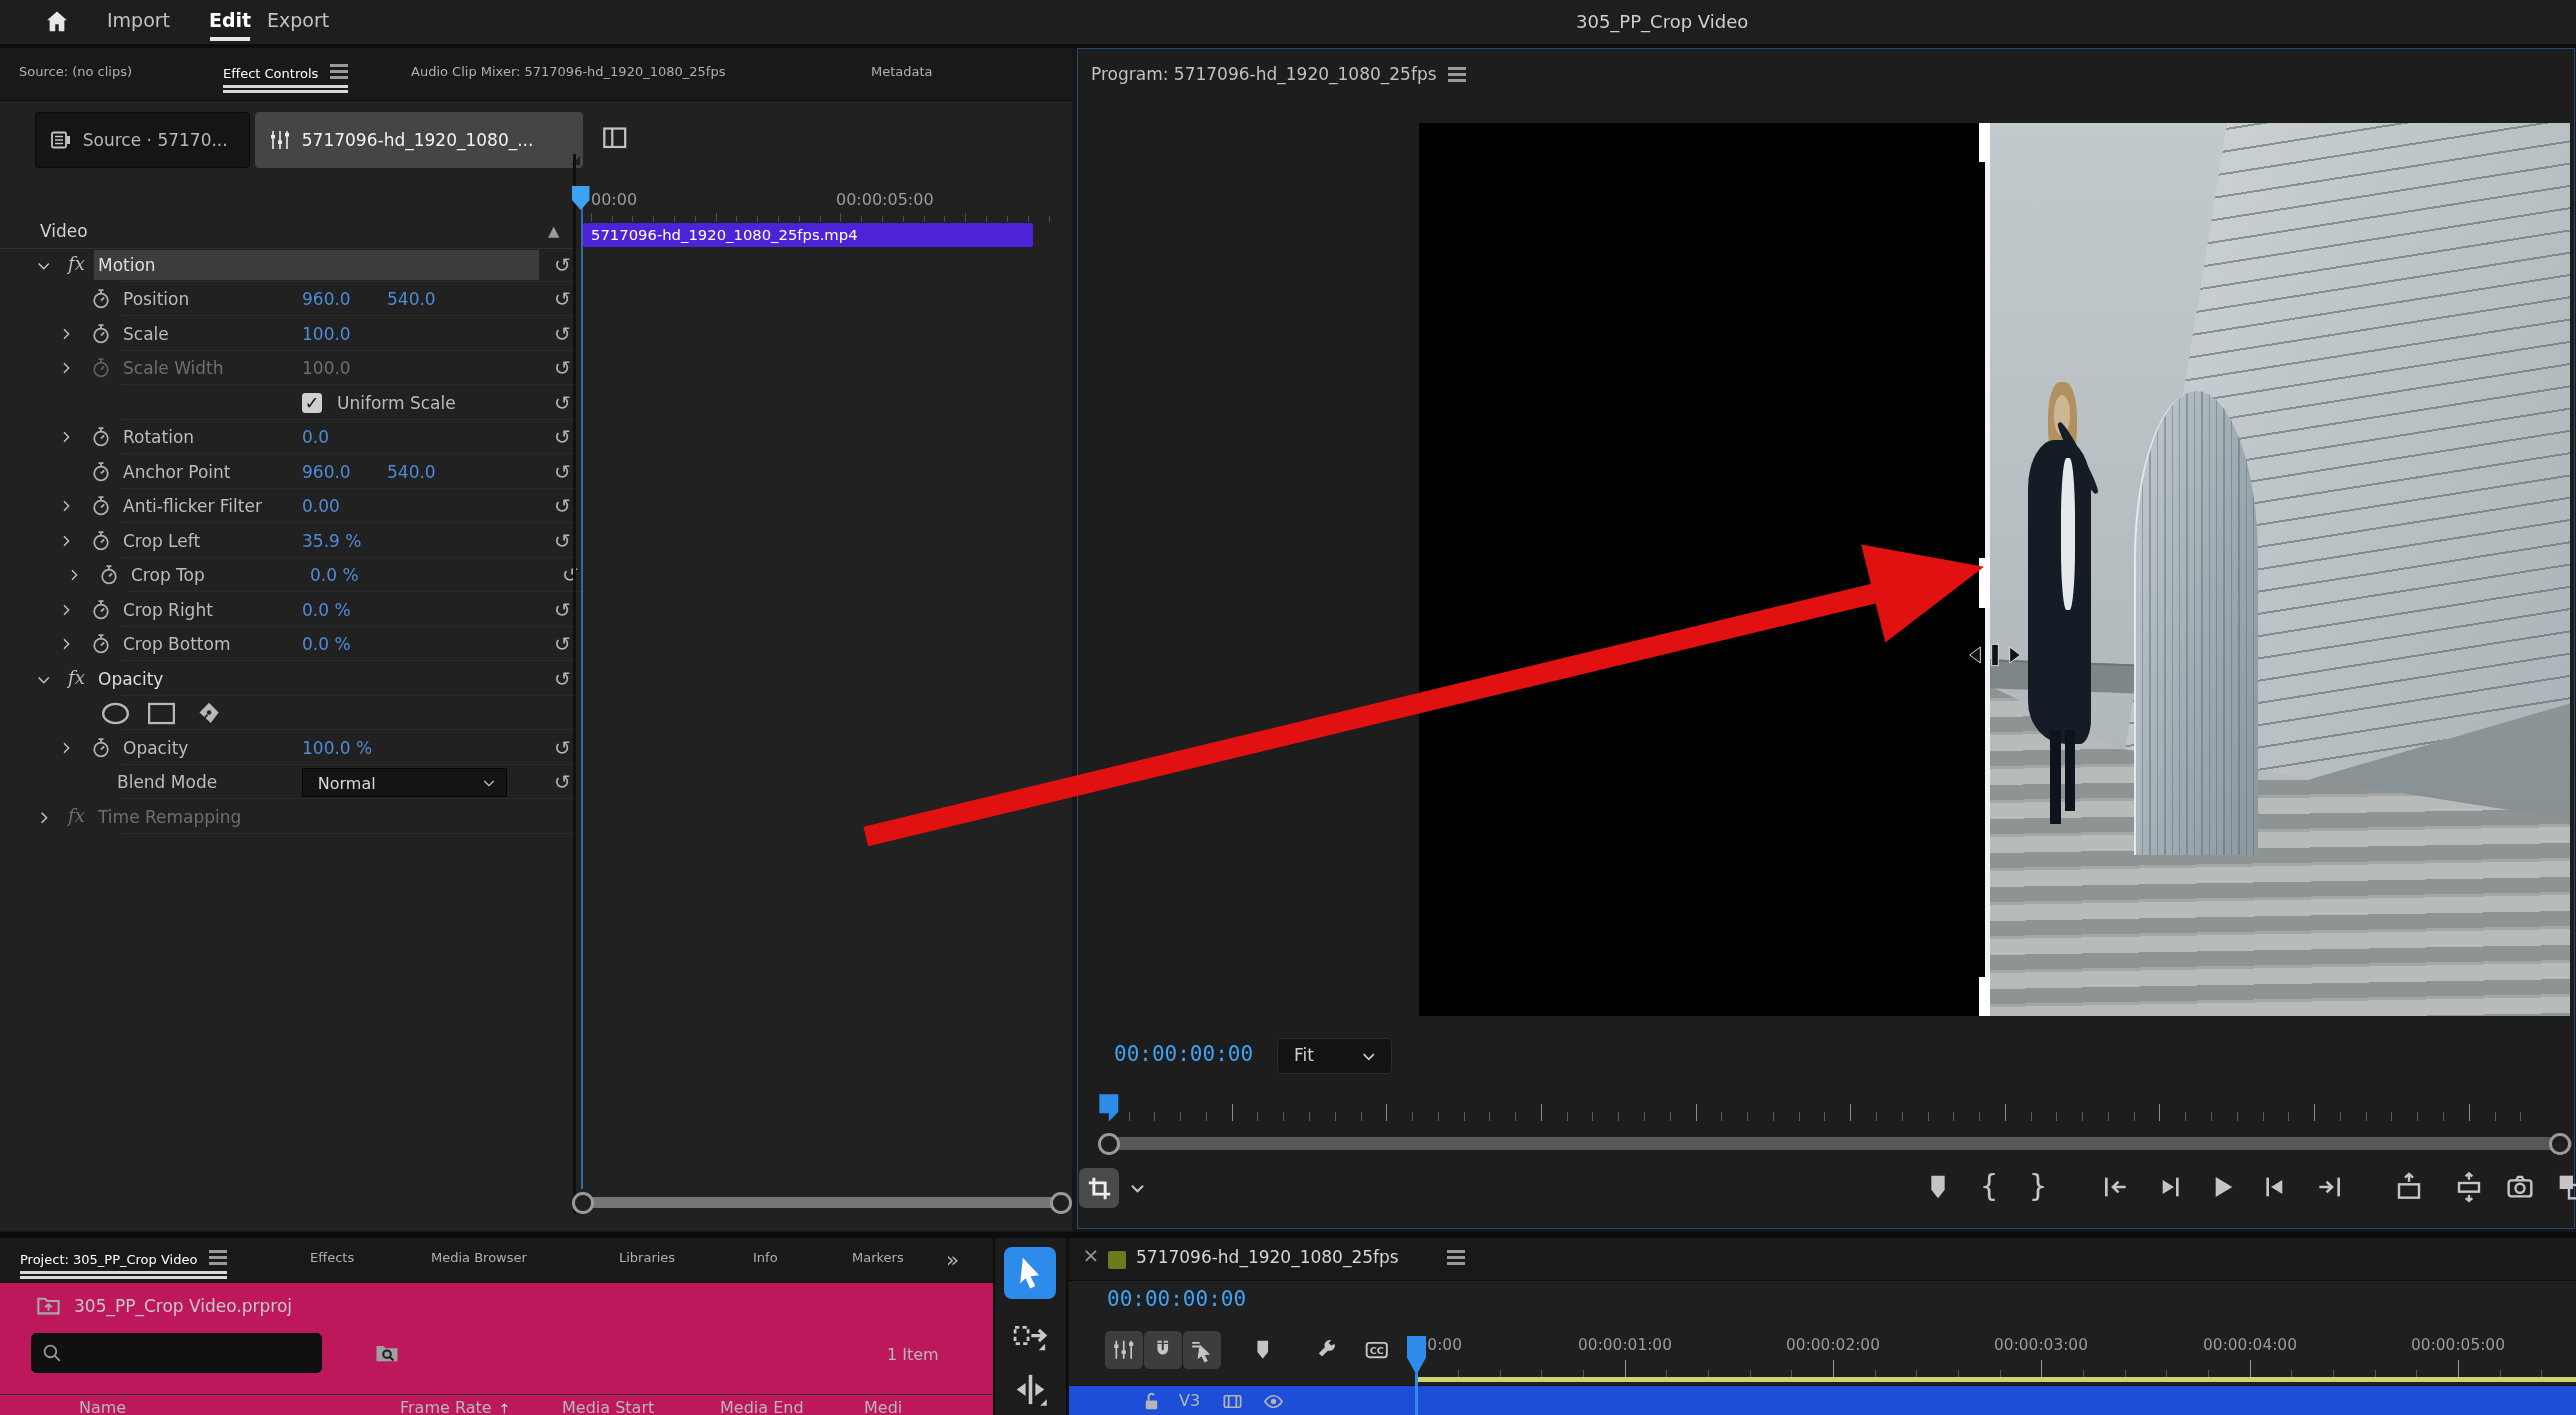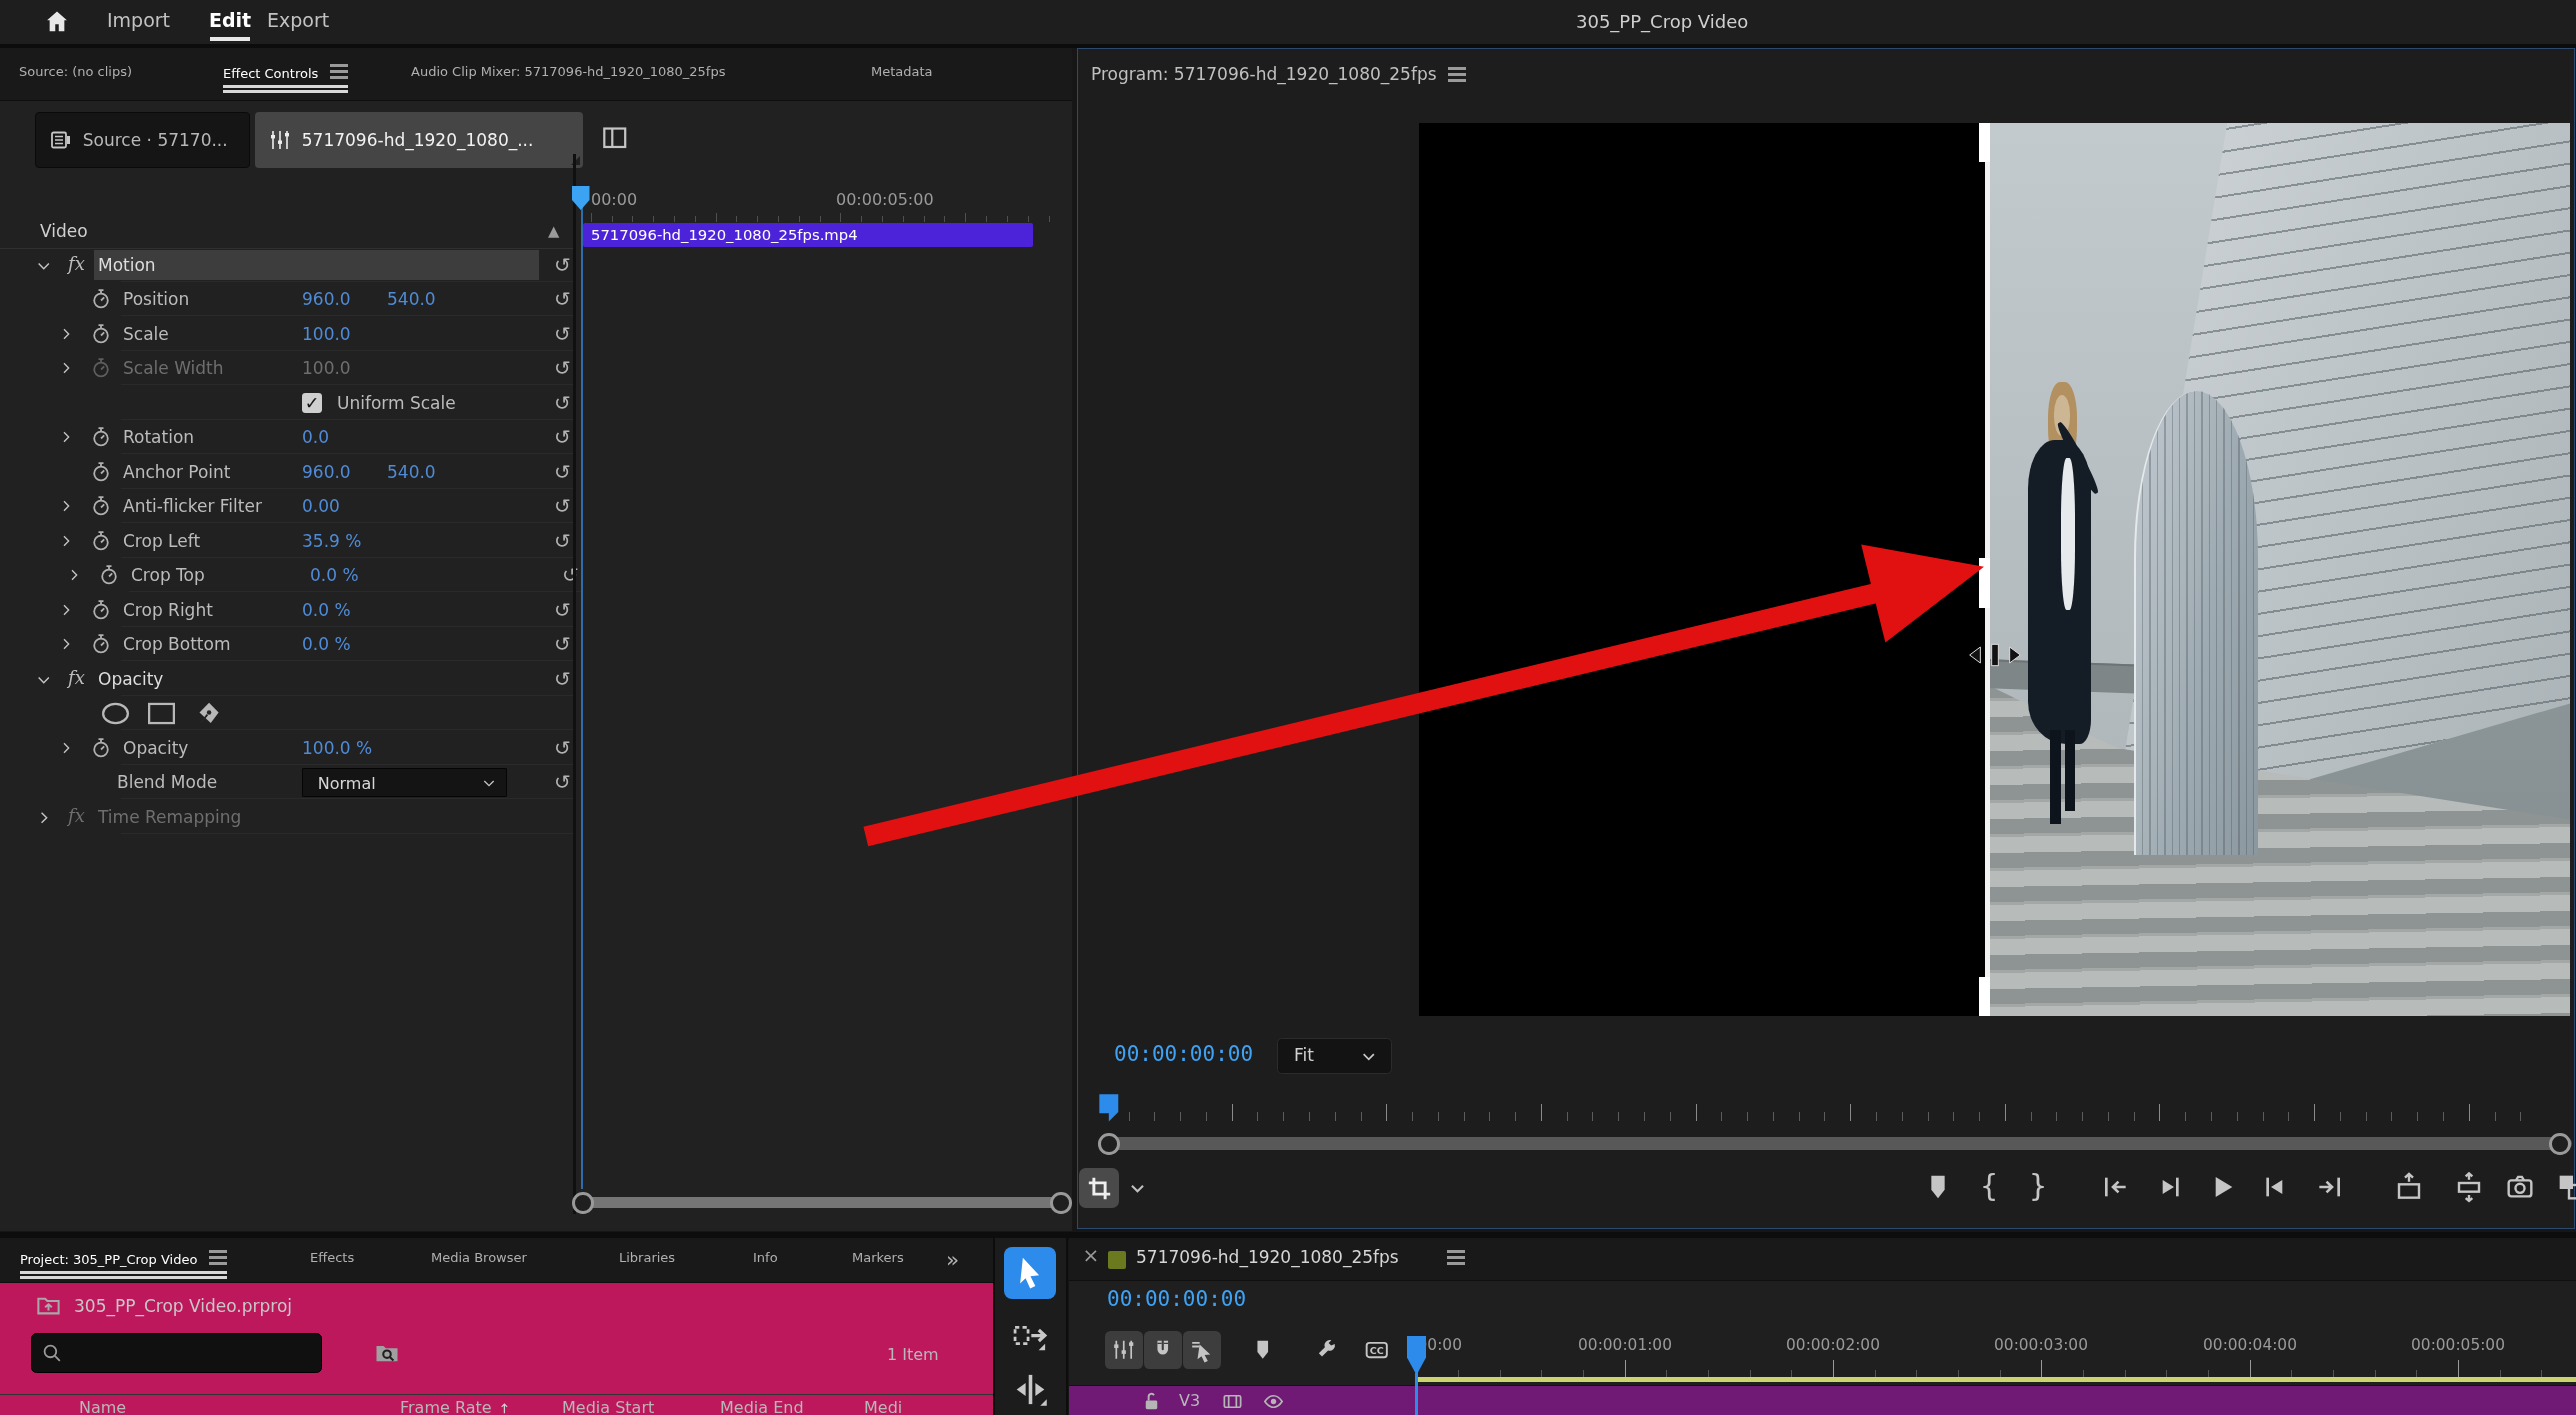--- a/index.html
+++ b/index.html
@@ -125,21 +125,21 @@
   #tl-bin{left:39px;top:13.4px;width:17.5px;height:17.5px;background:#6b7a1e;border-radius:2px;}
   #tl-tabname{left:67px;top:9.4px;font-size:17px;color:#d6d6d6;white-space:nowrap;}
   #tl-timecode{left:38px;top:49px;font-family:"DejaVu Sans Mono","Liberation Mono",monospace;font-size:21px;color:#3fa3f5;}
   .tlbtn{position:absolute;top:93px;width:38px;height:38px;border-radius:5.4px;color:#d0d0d0;}
   .tlbtn.boxed{background:#3d3d3d;}
   .tlbtn .icon{position:absolute;left:6px;top:6px;width:25.5px;height:25.5px;}
   #tl-ruler{left:338px;top:93px;width:1169px;height:48px;}
   .tl-lab{position:absolute;top:5.4px;font-size:15.4px;color:#9a9a9a;white-space:nowrap;}
   #tl-render{left:349px;top:139px;width:1158px;height:5.4px;background:#cdd36d;}
   #tl-trackline{left:0;top:147px;width:1507px;height:1.3px;background:#121212;}
-  #tl-track{left:0;top:148px;width:1507px;height:29px;background:#701a75;}
+  #tl-track{left:0;top:148px;width:1507px;height:29px;background:#1d4ed8;}
   .trk-ic{position:absolute;top:4px;width:23px;height:23px;color:#b5b5b5;}
   #tl-playhead-head{left:1407px;top:1336px;width:19px;height:39px;background:#2d8ceb;clip-path:polygon(0 0,100% 0,100% 55%,50% 100%,0 55%);}
   #tl-playhead-line{left:1415px;top:1373px;width:2.7px;height:42px;background:#2d8ceb;}
   .ticky{position:absolute;bottom:0;width:1.3px;background:#555;}
 </style>
 </head>
 <body>
 
 <div id="app">
 

